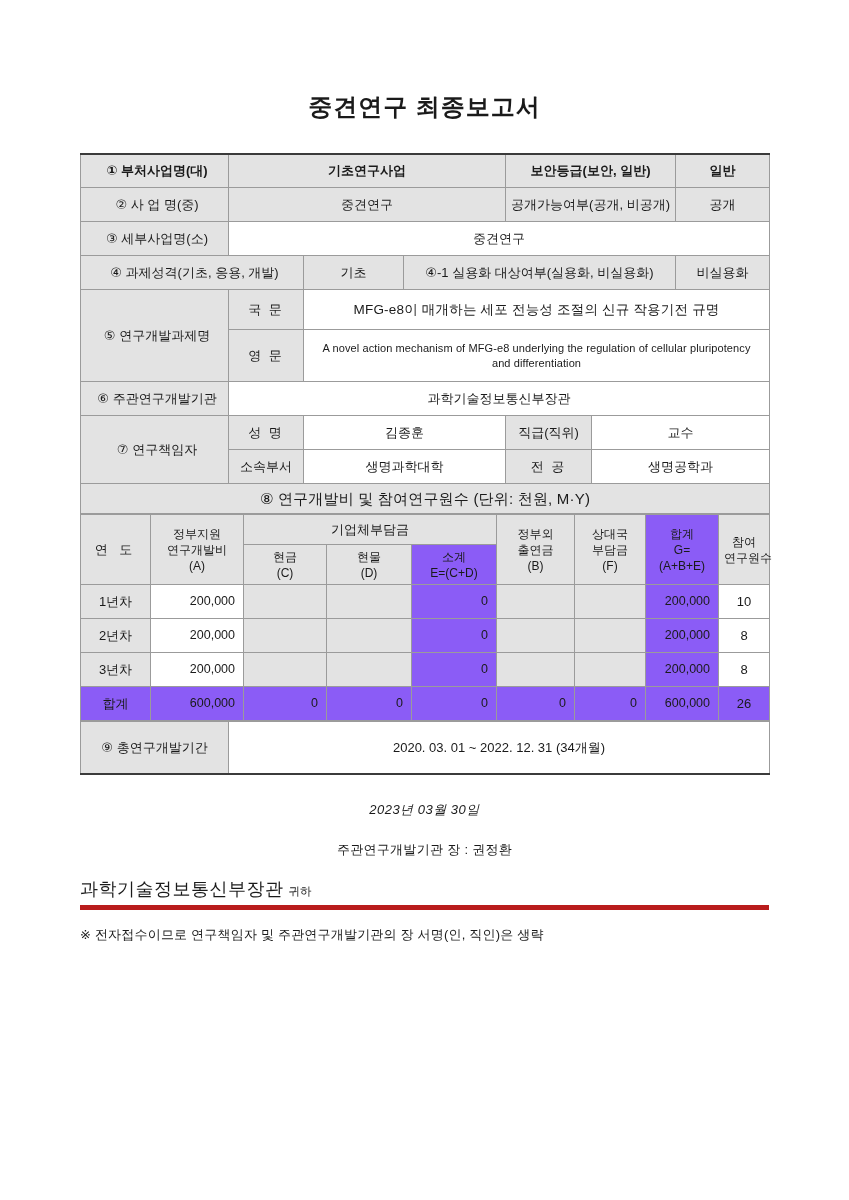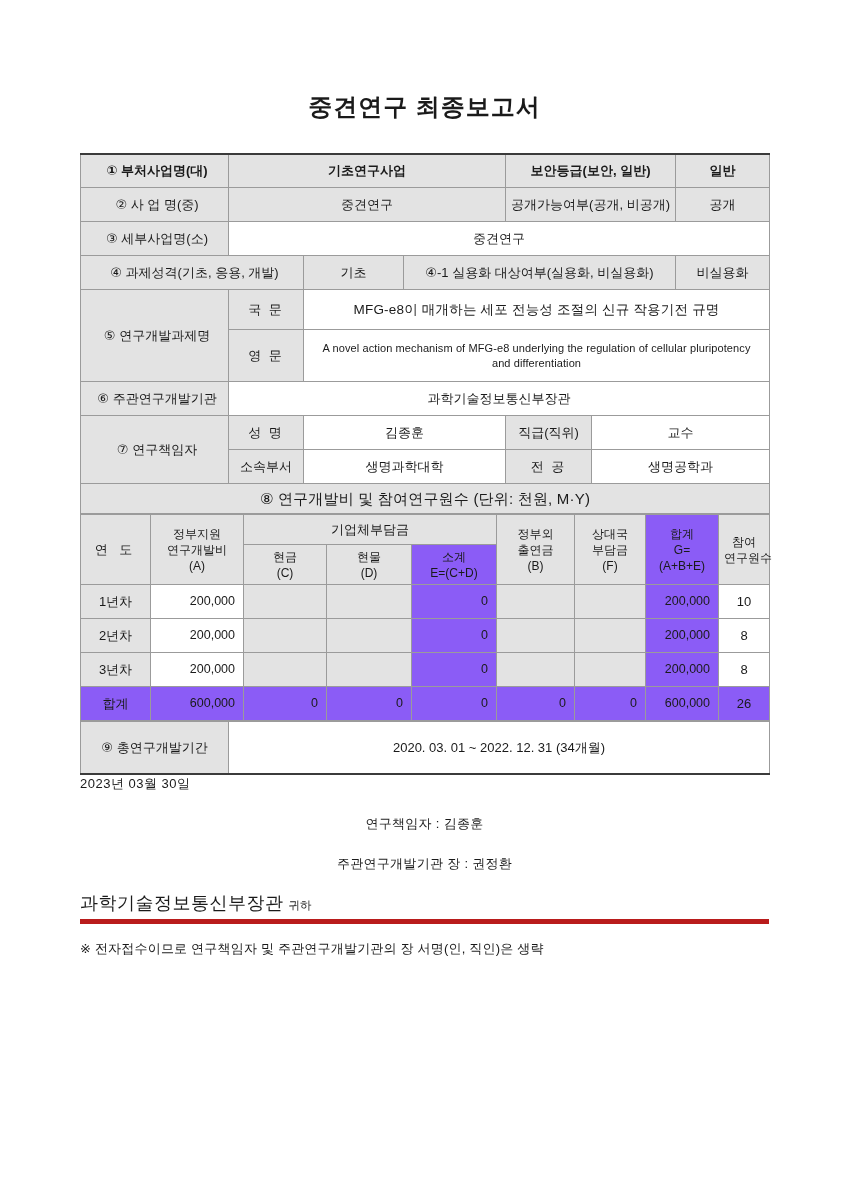--- a/index.html
+++ b/index.html
@@ -99,23 +99,25 @@
   .statement {
     margin-top: 14px;
     font-size: 13px;
     line-height: 1.75;
     text-align: justify;
     text-align-last: left;
     letter-spacing: 0.1px;
     padding: 0 4px;
   }
   .sig-date {
-    text-align: left;
+    margin-top: 26px;
+    text-align: center;
     font-size: 13px;
     letter-spacing: 0.5px;
+    font-style: italic;
   }
   .sig-line {
     margin-top: 22px;
     text-align: center;
     font-size: 13px;
     letter-spacing: 0.3px;
   }
   .addressee-wrap {
     margin-top: 18px;
     padding-bottom: 4px;
@@ -337,21 +339,20 @@
         <tr style="height:52px">
       <td class="lbl-c outer-bottom">⑨ 총연구개발기간</td>
       <td class="white outer-bottom">2020. 03. 01 ~ 2022. 12. 31 (34개월)</td>
     </tr>
   </tbody>
     </table>
 
 
   <div class="sig-date">2023년 03월 30일</div>
 
-  <div class="sig-line">연구책임자 : 김종훈</div>
 
   <div class="sig-line">주관연구개발기관 장 :  권정환</div>
 
   <div class="addressee-wrap">
     <span class="addressee">과학기술정보통신부장관</span><span class="addressee-suffix">귀하</span>
   </div>
 
   <div class="note">※ 전자접수이므로 연구책임자 및 주관연구개발기관의 장 서명(인, 직인)은 생략</div>
 
 </div>

